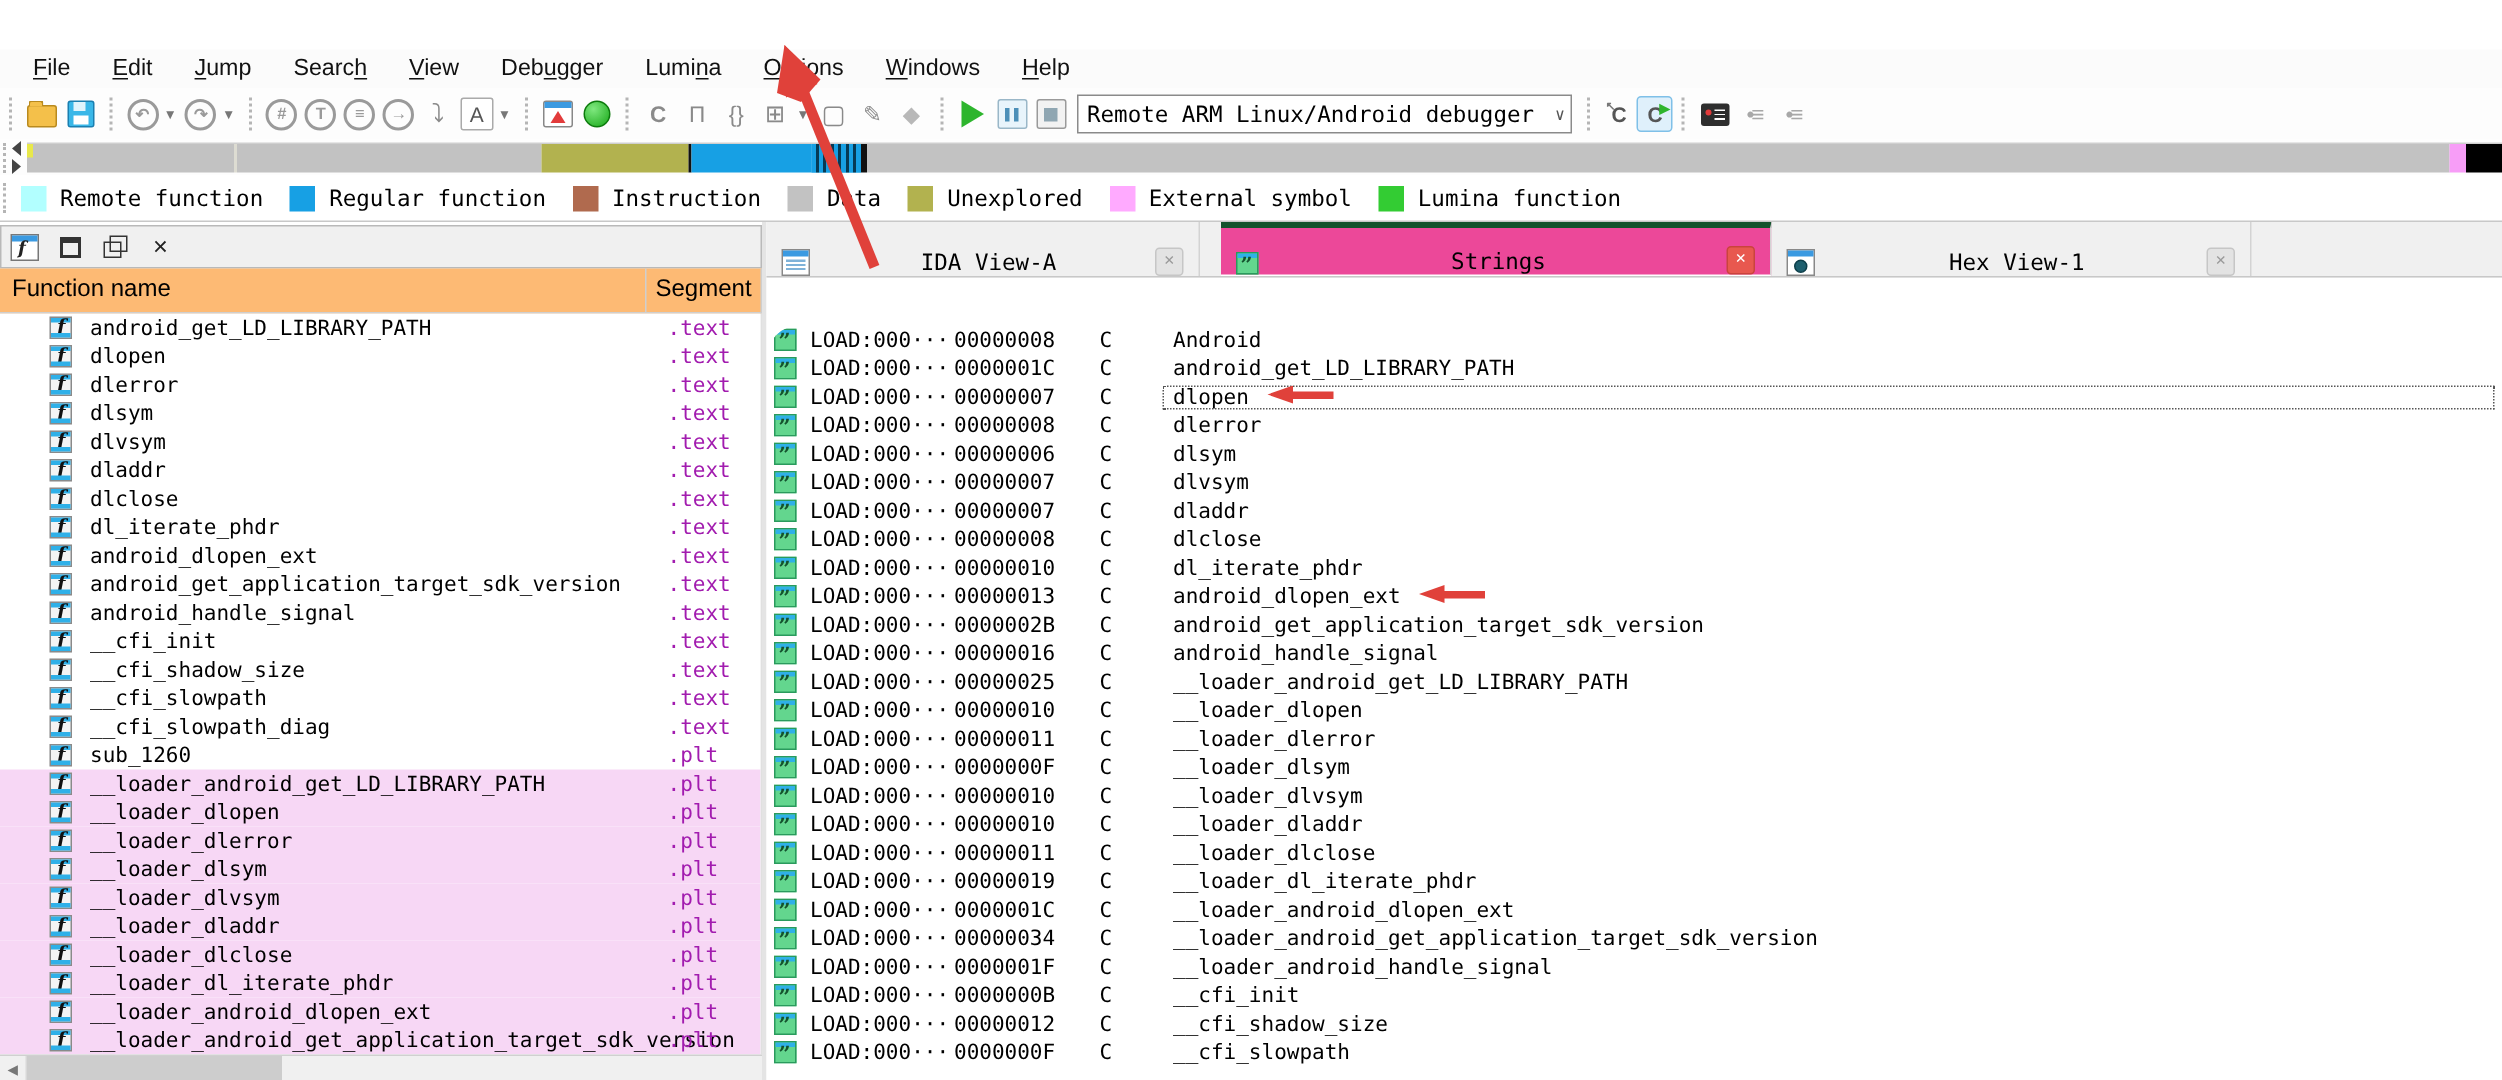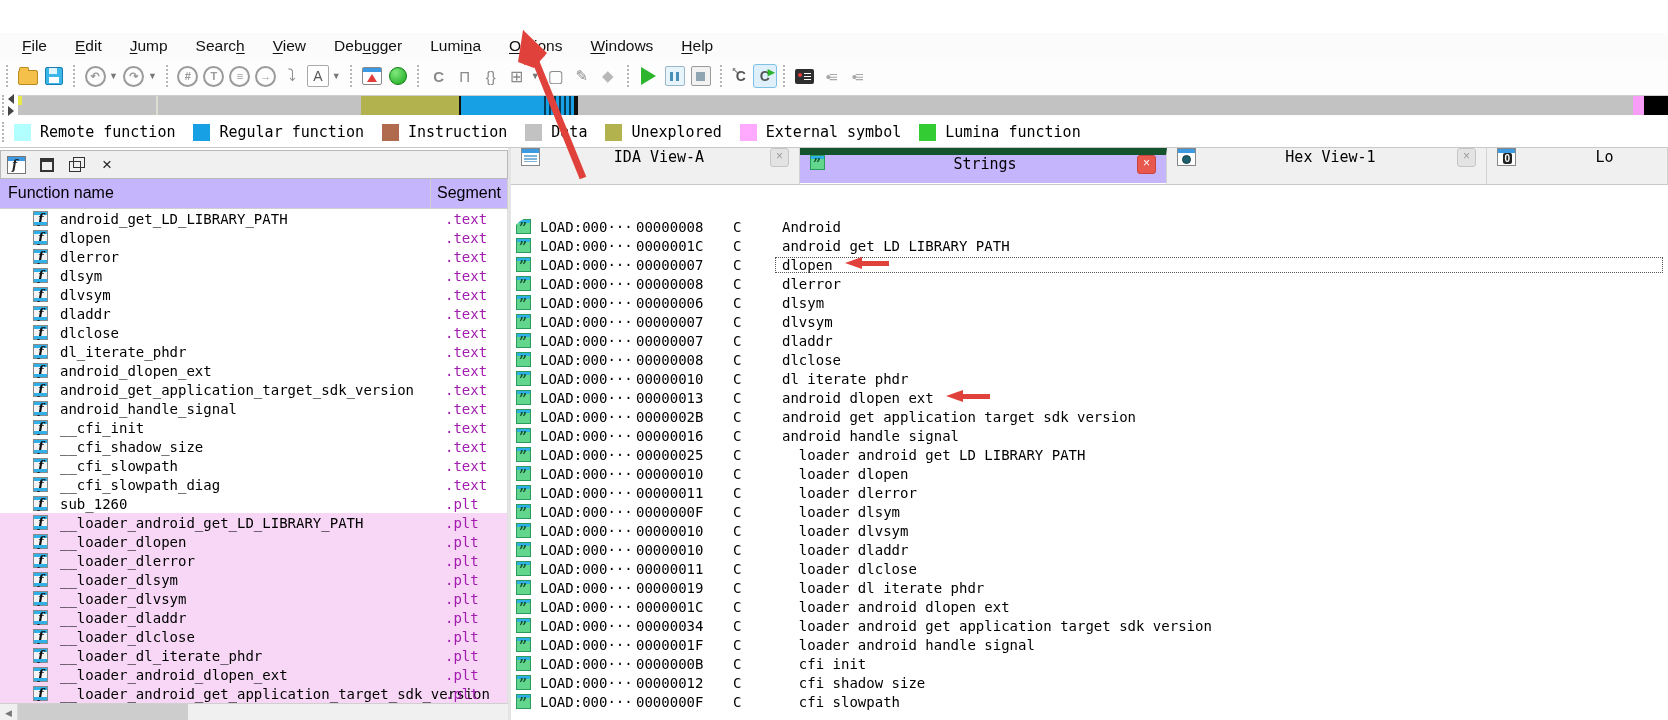--- a/index.html
+++ b/index.html
@@ -88,42 +88,42 @@
             box-sizing:border-box;display:flex;align-items:center;padding:0 6px;}
   .fp-icon{width:17px;height:16px;border:1px solid #777;background:#fff;position:relative;flex:0 0 auto;}
   .fp-icon::before{content:"";position:absolute;left:0;top:0;right:0;height:4px;background:#3b9ae1;}
   .fp-icon::after{content:"f";position:absolute;left:4px;top:1px;font-family:"DejaVu Serif",serif;font-style:italic;font-weight:bold;font-size:12px;color:#222;}
   .fp-title .fp-label{margin-left:8px;font-family:"DejaVu Sans Mono",monospace;font-size:15px;color:#000;flex:1 1 auto;}
   .winbtn{width:18px;height:16px;margin-left:12px;position:relative;flex:0 0 auto;}
   .winbtn.max::before{content:"";position:absolute;inset:1px 2px;border:2px solid #333;border-top-width:4px;}
   .winbtn.restore::before{content:"";position:absolute;left:1px;top:4px;width:10px;height:9px;border:1.5px solid #333;background:#f0f0f0;}
   .winbtn.restore::after{content:"";position:absolute;left:5px;top:0px;width:10px;height:9px;border:1.5px solid #333;}
   .winbtn.close{font-size:17px;color:#222;text-align:center;line-height:16px;}
-  .fp-header{position:absolute;left:0;top:31px;width:100%;height:30px;background:#c4b5fd;border-bottom:1px solid #cfcfcf;border-right:1px solid #cfcfcf;box-sizing:border-box;overflow:hidden;}
+  .fp-header{position:absolute;left:0;top:31px;width:100%;height:30px;background:#fdba74;border-bottom:1px solid #cfcfcf;border-right:1px solid #cfcfcf;box-sizing:border-box;overflow:hidden;}
   .fp-header .h1{position:absolute;left:8px;top:5px;font-size:16px;color:#000;}
   .fp-header .hsep{position:absolute;left:430px;top:0;width:1px;height:100%;background:#cfcfcf;}
   .fp-header .h2{position:absolute;left:437px;top:5px;font-size:16px;color:#000;white-space:nowrap;}
   .fp-rows{position:absolute;left:0;top:61px;width:100%;height:494px;overflow:hidden;border-right:1px solid #e0e0e0;box-sizing:border-box;}
   .frow{height:19px;display:flex;align-items:center;position:relative;background:#fff;}
   .frow.hl{background:#f7d7f5;}
   .ficon{width:15px;height:15px;margin-left:33px;flex:0 0 auto;background:#f4f4f4;border:1px solid #8a8a8a;box-sizing:border-box;position:relative;}
   .ficon::before{content:"";position:absolute;left:0;right:0;top:0;height:3px;background:#2fb0e8;}
   .ficon::after{content:"";position:absolute;left:0;right:0;bottom:0;height:3px;background:#2fb0e8;}
   .ficon i{position:absolute;left:4px;top:-1px;font-family:"DejaVu Serif",serif;font-style:italic;font-weight:bold;font-size:13px;color:#111;font-weight:700;}
   .fname{margin-left:12px;font-family:"DejaVu Sans Mono",monospace;font-size:14px;color:#000;white-space:nowrap;}
   .fseg{position:absolute;left:445px;font-family:"DejaVu Sans Mono",monospace;font-size:14px;color:#a21caf;white-space:nowrap;}
   .fp-hscroll{position:absolute;left:0;bottom:0;width:100%;height:18px;background:#f0f0f0;border-top:1px solid #d0d0d0;box-sizing:border-box;display:flex;}
   .fp-hscroll .sb-btn{width:17px;height:100%;background:#f0f0f0;border-right:1px solid #d8d8d8;color:#777;font-size:9px;display:flex;align-items:center;justify-content:center;}
   .fp-hscroll .sb-thumb{width:170px;height:100%;background:#cdcdcd;}
 
   
   .rpanel{position:absolute;left:511px;top:0;right:0;height:573px;background:#fff;}
   .tabbar{position:absolute;left:0;top:0;right:0;height:37px;background:#f0f0f0;display:flex;align-items:stretch;border-bottom:1px solid #c8c8c8;box-sizing:border-box;}
-  .tab{display:flex;align-items:flex-start;box-sizing:border-box;border-right:1px solid #d3d3d3;background:#f0f0f0;padding:0 10px;position:relative;gap:28px;}
-  .tab.active{background:#c4b5fd;border-top:7px solid #14532d;border-bottom:1px solid #fff;}
+  .tab{display:flex;align-items:flex-end;box-sizing:border-box;border-right:1px solid #d3d3d3;background:#f0f0f0;padding:0 10px;position:relative;gap:28px;}
+  .tab.active{background:#ec4899;border-top:4px solid #14532d;border-bottom:1px solid #fff;margin-left:14px;}
   .tab .tab-label{flex:1 1 auto;text-align:center;font-family:"DejaVu Sans Mono",monospace;font-size:15px;color:#000;white-space:nowrap;overflow:hidden;}
   .tab-close{width:17px;height:17px;border-radius:3px;background:#e3e3e3;border:1px solid #c6c6c6;color:#9a9a9a;
              font-size:12px;line-height:15px;text-align:center;flex:0 0 auto;}
   .tab-close.red{background:#e8584f;border-color:#c9443c;color:#fff;}
   .tico{width:17px;height:16px;border:1px solid #888;background:#fff;position:relative;flex:0 0 auto;margin-right:8px;}
   .tico::before{content:"";position:absolute;left:0;top:0;right:0;height:4px;background:#3b9ae1;}
   .tico.lines::after{content:"";position:absolute;left:2px;top:6px;right:2px;height:7px;
       background:linear-gradient(#7fb2d8 0 1.5px,transparent 1.5px 3px,#7fb2d8 3px 4.5px,transparent 4.5px 6px,#7fb2d8 6px 7px);}
   .tico.circle::after{content:"";position:absolute;left:4px;top:6px;width:7px;height:7px;border-radius:50%;background:#1e5f6e;border:1px solid #0e3f4a;}
   .tico.zero::after{content:"0";position:absolute;left:4.5px;top:3.5px;font-size:10px;font-weight:bold;color:#fff;background:#222;border-radius:2px;padding:0 2px;line-height:11px;}
@@ -228,20 +228,24 @@
       <div class="tb-btn">
         <div class="pause-box">
           <i></i>
           <i></i>
         </div>
       </div>
       <div class="tb-btn">
         <div class="stop-box">
           <i></i>
         </div>
+      </div>
+      <div class="combo">
+        <span>Remote ARM Linux/Android debugger</span>
+        <span class="chev">∨</span>
       </div>
       <div class="tb-handle"></div>
       <div class="cbox"><span class="mini">↖</span>C</div>
       <div class="cbox active">C<span class="mini-g">▶</span></div>
       <div class="tb-handle"></div>
       <div class="tb-btn">
         <div class="icon-list-red"></div>
       </div>
       <div class="tb-btn icon-indent">•≡</div>
       <div class="tb-btn icon-indent">•≡</div>
@@ -503,24 +507,20 @@
           <div class="tab active" style="width: 367px; box-sizing: border-box;">
             <div class="sico" style="margin-right: 8px;"></div>
             <span class="tab-label">Strings</span>
             <div class="tab-close red">×</div>
           </div>
           <div class="tab" style="width: 320px; box-sizing: border-box;">
             <div class="tico circle"></div>
             <span class="tab-label">Hex View-1</span>
             <div class="tab-close">×</div>
           </div>
-          <div class="tab" style="flex: 1 1 auto; box-sizing: border-box;">
-            <div class="tico zero"></div>
-            <span class="tab-label">Lo</span>
-          </div>
         </div>
       <div class="st-rows" id="srows">
           <div class="srow">
             <div class="cell">
               <div class="sico"></div>
             </div>
             <div class="cell">LOAD:000···</div>
             <div class="cell">00000008</div>
             <div class="cell">C</div>
             <div class="cell str-cell">

